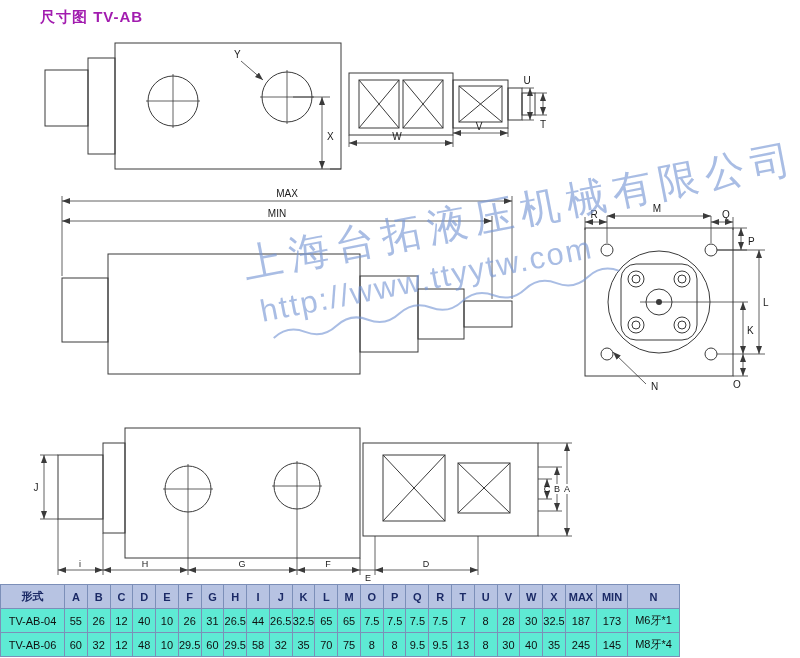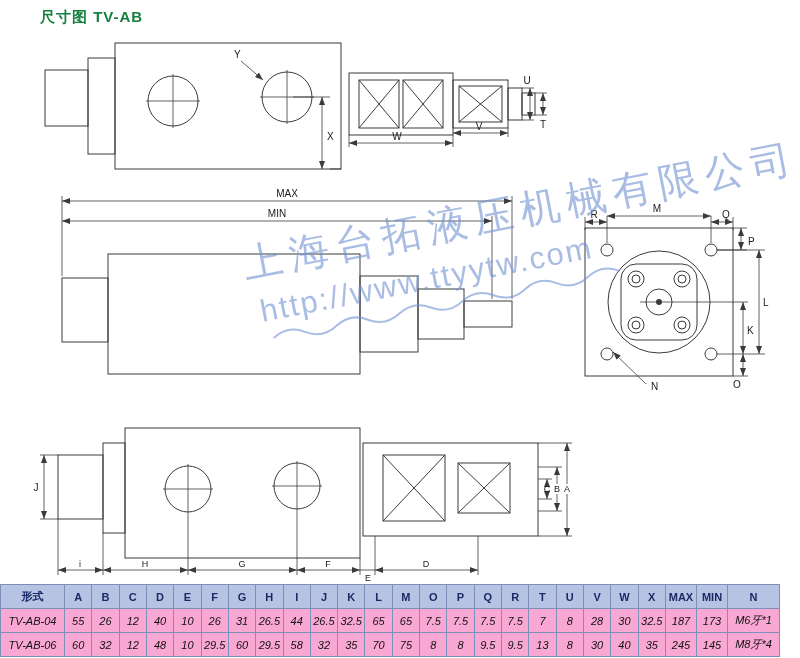--- a/index.html
+++ b/index.html
@@ -1,35 +1,35 @@
 <!DOCTYPE html>
 <html><head>
 <meta charset="utf-8">
 <style>
   * { margin:0; padding:0; box-sizing:border-box; }
   html,body { width:800px; height:658px; }
   body { position:relative; background:#ffffff; font-family:"Liberation Sans",sans-serif; overflow:hidden; }
-  .title { position:absolute; left:40px; top:8px; font-size:15px; font-weight:bold; color:#15803d; letter-spacing:1px; }
+  .title { position:absolute; left:40px; top:8px; font-size:15px; font-weight:bold; color:#a21caf; letter-spacing:1px; }
   .drawing { position:absolute; left:0; top:0; }
   .ln  { fill:none; stroke:#3a3a3a; stroke-width:1; }
   .dim { fill:none; stroke:#3a3a3a; stroke-width:0.8; }
   .lbl { font-family:"Liberation Sans",sans-serif; font-size:10px; fill:#1a1a1a; }
   .lbl9 { font-size:9px; }
   .watermark { position:absolute; left:238px; top:238px; width:600px;
                transform:rotate(-11deg); transform-origin:0 0;
                color:rgba(116,148,212,0.62); pointer-events:none; z-index:5; }
   .wm1 { font-size:40px; letter-spacing:7px; white-space:nowrap; line-height:54px; }
   .wm2 { font-size:31px; letter-spacing:2px; white-space:nowrap; margin:4px 0 0 8px; line-height:38px; }
   .wm-wave { display:block; margin-left:12px; }
-  table.dims { position:absolute; left:0; top:584px; width:780px; border-collapse:collapse;
+  table.dims { position:absolute; left:0; top:584px; width:680px; border-collapse:collapse;
                table-layout:fixed; font-size:11px; }
   .dims th, .dims td { border:1px solid #7c8fb8; text-align:center; padding:0; height:24px;
                        overflow:hidden; white-space:nowrap; }
   .dims th { background:#b7c3e2; color:#1b2a66; font-weight:bold; }
-  .dims td { background:#f9a8d4; color:#101010;font-style:italic; }
+  .dims td { background:#5eead4; color:#101010; }
 </style>
 </head>
 <body>
 
 <div class="title">尺寸图 TV-AB</div>
 
 <svg class="drawing" width="800" height="583" viewBox="0 0 800 583" xmlns="http://www.w3.org/2000/svg">
   <defs>
     <marker id="ae" markerUnits="userSpaceOnUse" markerWidth="9" markerHeight="8" refX="8" refY="3" orient="auto">
       <path d="M0,0 L8,3 L0,6 Z" fill="#3a3a3a"></path>

